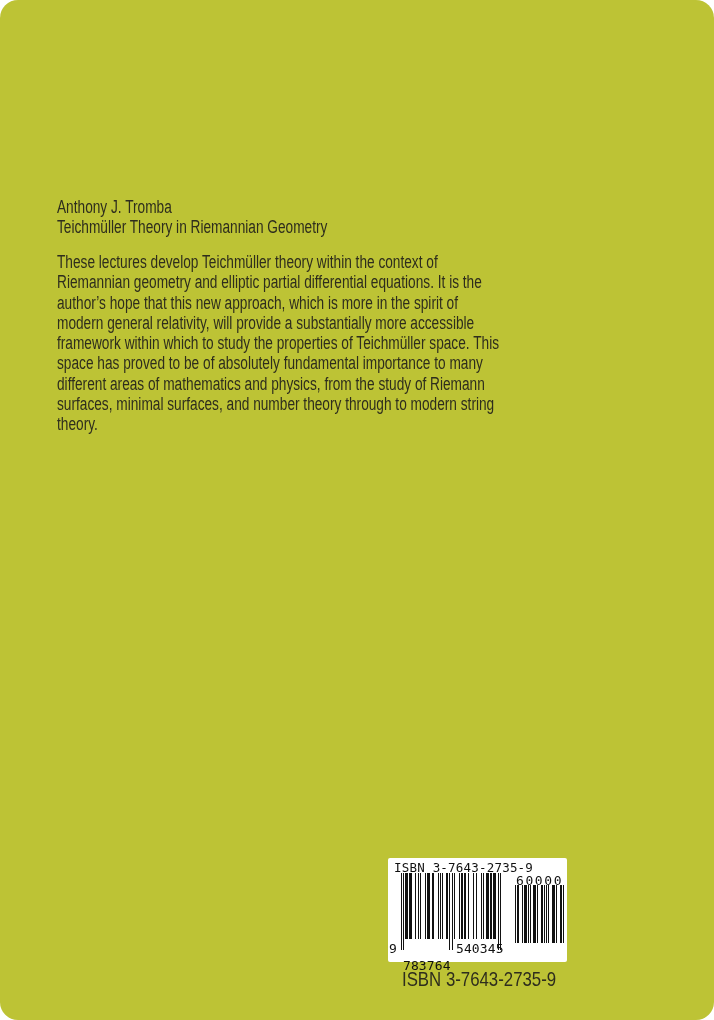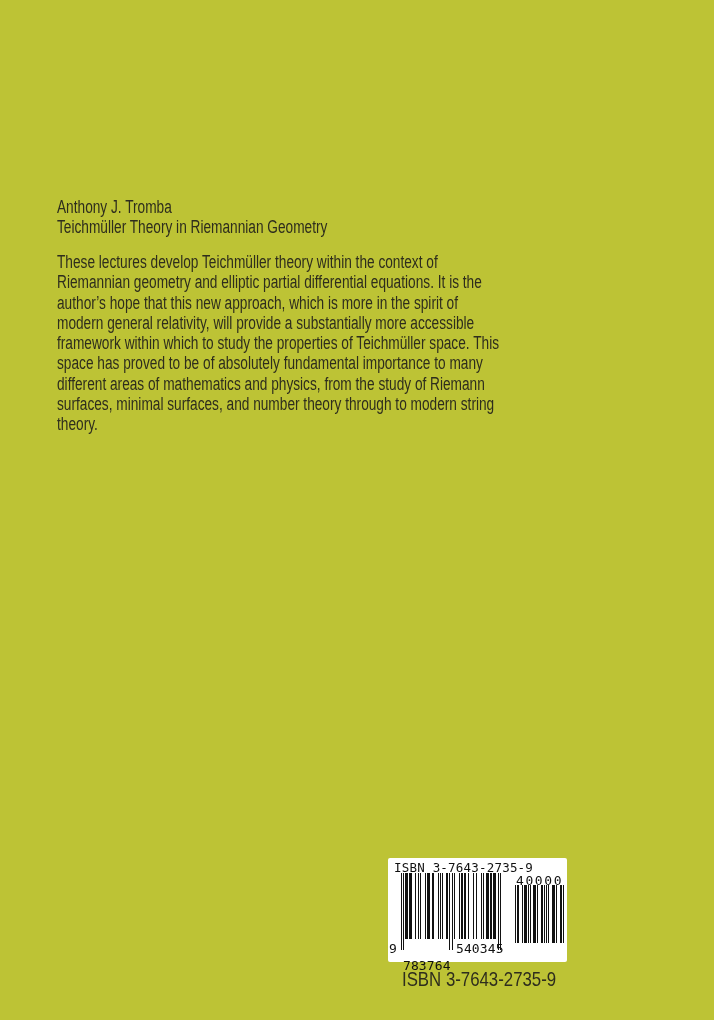--- a/index.html
+++ b/index.html
@@ -3,20 +3,21 @@
 <meta charset="utf-8">
 <style>
   html, body { margin: 0; padding: 0; }
   .cover {
     position: relative;
     width: 714px;
     height: 1020px;
     background: #bdc335;
     overflow: hidden;
     font-family: "Liberation Sans", sans-serif;
+    border-radius: 18px;
   }
   .header-block {
     position: absolute;
     left: 57px;
     top: 197px;
     width: 700px;
     font-size: 18px;
     line-height: 20.4px;
     font-weight: 500;
     color: #2e2d1d;
@@ -120,21 +121,21 @@
         <rect x="82.105" y="0" width="1.053" height="66" fill="#111111"></rect>
         <rect x="85.263" y="0" width="3.158" height="66" fill="#111111"></rect>
         <rect x="89.474" y="0" width="1.053" height="66" fill="#111111"></rect>
         <rect x="91.579" y="0" width="3.158" height="66" fill="#111111"></rect>
         <rect x="96.842" y="0" width="1.053" height="77" fill="#111111"></rect>
         <rect x="98.947" y="0" width="1.053" height="77" fill="#111111"></rect>
       </svg>
     <div class="bc-mono bc-first-digit">9</div>
     <div class="bc-mono bc-left-group">783764</div>
     <div class="bc-mono bc-right-group">540345</div>
-    <div class="bc-mono bc-supp-label">40000</div>
+    <div class="bc-mono bc-supp-label">60000</div>
     <svg class="svg-ean5" id="ean5-svg" width="50" height="58" viewBox="0 0 50 58" shape-rendering="crispEdges">
         <rect x="1.042" y="0" width="1.042" height="58" fill="#111111"></rect>
         <rect x="3.125" y="0" width="2.083" height="58" fill="#111111"></rect>
         <rect x="8.333" y="0" width="1.042" height="58" fill="#111111"></rect>
         <rect x="10.417" y="0" width="2.083" height="58" fill="#111111"></rect>
         <rect x="13.542" y="0" width="1.042" height="58" fill="#111111"></rect>
         <rect x="15.625" y="0" width="1.042" height="58" fill="#111111"></rect>
         <rect x="18.750" y="0" width="3.125" height="58" fill="#111111"></rect>
         <rect x="22.917" y="0" width="1.042" height="58" fill="#111111"></rect>
         <rect x="27.083" y="0" width="2.083" height="58" fill="#111111"></rect>

